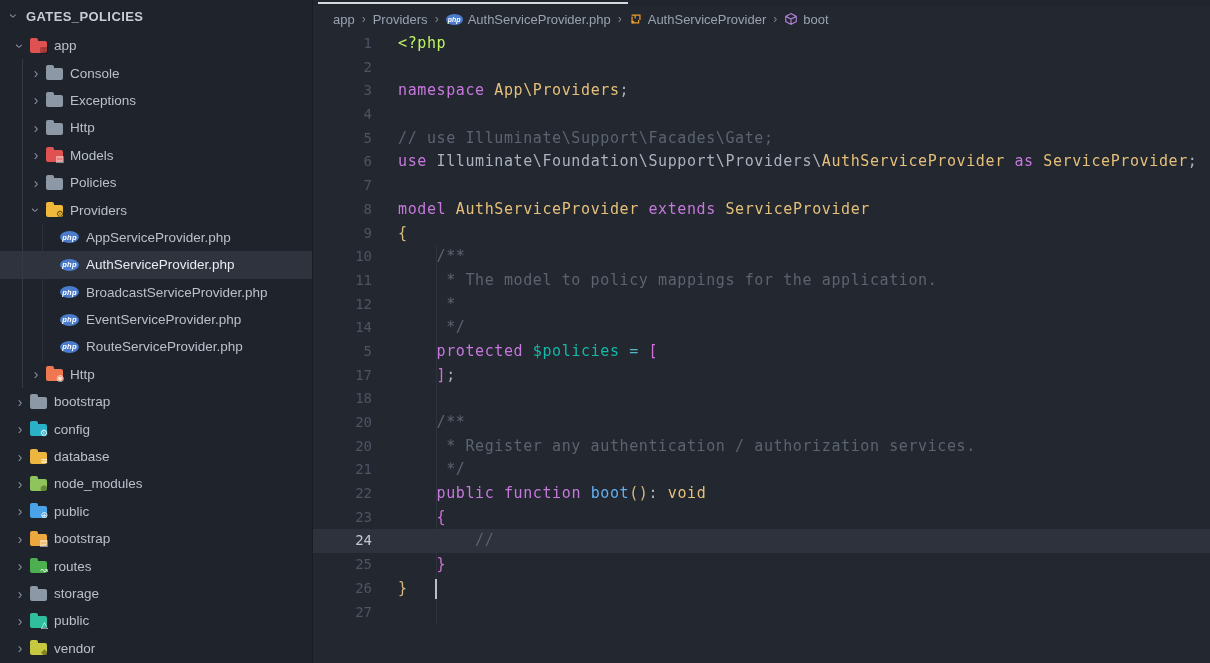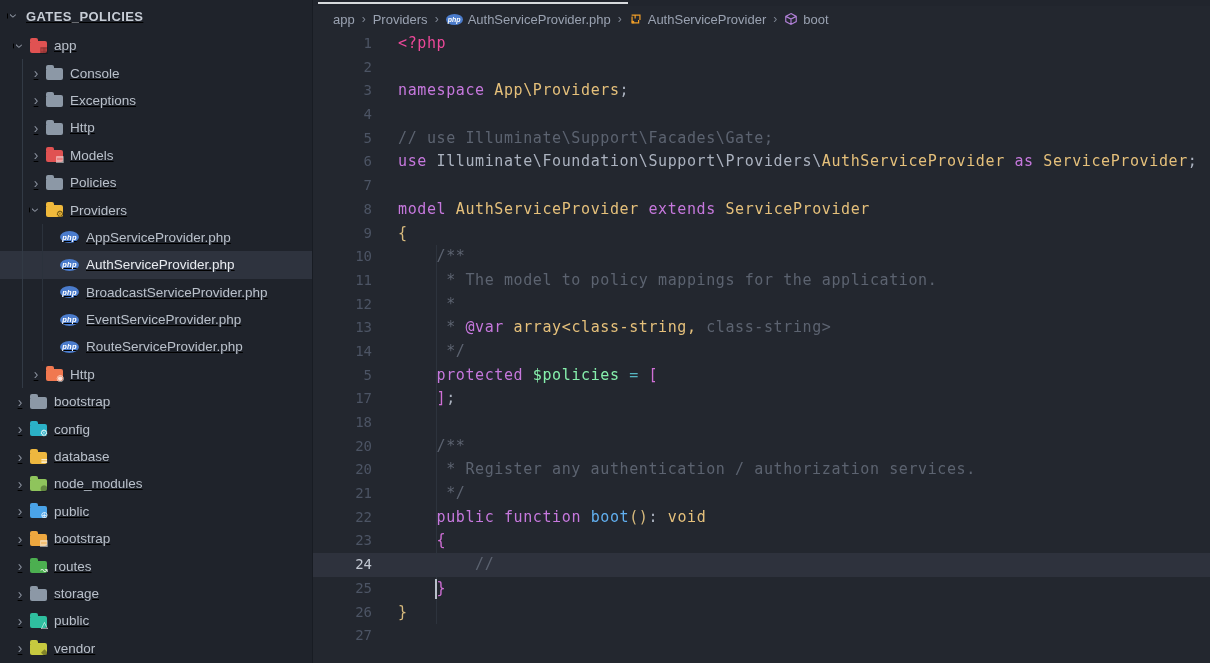--- a/index.html
+++ b/index.html
@@ -4,21 +4,21 @@
 <style>
   * { margin:0; padding:0; box-sizing:border-box; }
   html,body { width:1210px; height:663px; overflow:hidden; background:#23272f; }
   body { font-family:"Liberation Sans", sans-serif; }
 
   #app { position:relative; width:1210px; height:663px; display:flex; }
 
   
   #sidebar {
     width:313px; height:663px; background:#1f232b; flex:none;
-    position:relative; overflow:hidden; border-right:1px solid #181c23;text-decoration:underline;
+    position:relative; overflow:hidden; border-right:1px solid #181c23;
   }
   #sidebar-header {
     height:32px; display:flex; align-items:center; padding-left:8px;
     color:#c7cdd6; font-weight:bold; font-size:13px; letter-spacing:.4px;
   }
   #sidebar-header .chev { margin-right:6px; }
   .chev {
     display:inline-block; width:12px; color:#8a919e; font-size:14px;
     font-weight:normal; text-align:center; line-height:1;
   }
@@ -78,27 +78,27 @@
     white-space:pre; cursor:text;
   }
   .code-line.active { background:#2e323d; }
   .gutter {
     flex:none; width:85px; text-align:right; padding-right:26px;
     color:#4c5464; font-size:14px; letter-spacing:0; user-select:none;
   }
   .code-line.active .gutter { color:#c2c8d2;padding-left:8px; }
   .ltext { flex:1; position:relative; z-index:2; }
 
-  .tok-tag  { color:#ec4899;margin-top:6px; }
+  .tok-tag  { color:#bef264;margin-top:6px; }
   .tok-kw   { color:#c678dd; }
   .tok-type { color:#e5c07b; }
   .tok-pun  { color:#abb2bf; }
   .tok-com  { color:#5c6370; }
   .tok-str  { color:#98c379; }
-  .tok-var  { color:#86efac; }
+  .tok-var  { color:#14b8a6; }
   .tok-fn   { color:#61afef; }
   .tok-op   { color:#56b6c2; }
   .tok-b1   { color:#d7ba7d; }
   .tok-b2   { color:#d06fd6; }
 </style>
 </head>
 <body>
 
 <div id="app">
 
@@ -293,21 +293,20 @@
           <div class="code-line"><span class="gutter">3</span><span class="ltext"><span class="tok-kw">namespace</span><span class="tok-pun"> </span><span class="tok-type">App\Providers</span><span class="tok-pun">;</span></span></div>
           <div class="code-line"><span class="gutter">4</span><span class="ltext"></span></div>
           <div class="code-line"><span class="gutter">5</span><span class="ltext"><span class="tok-com">// use Illuminate\Support\Facades\Gate;</span></span></div>
           <div class="code-line"><span class="gutter">6</span><span class="ltext"><span class="tok-kw">use</span><span class="tok-pun"> Illuminate\Foundation\Support\Providers\</span><span class="tok-type">AuthServiceProvider</span><span class="tok-pun"> </span><span class="tok-kw">as</span><span class="tok-pun"> </span><span class="tok-type">ServiceProvider</span><span class="tok-pun">;</span></span></div>
           <div class="code-line"><span class="gutter">7</span><span class="ltext"></span></div>
           <div class="code-line"><span class="gutter">8</span><span class="ltext"><span class="tok-kw">model</span><span class="tok-pun"> </span><span class="tok-type">AuthServiceProvider</span><span class="tok-pun"> </span><span class="tok-kw">extends</span><span class="tok-pun"> </span><span class="tok-type">ServiceProvider</span></span></div>
           <div class="code-line"><span class="gutter">9</span><span class="ltext"><span class="tok-b1">{</span></span></div>
           <div class="code-line"><span class="gutter">10</span><span class="ltext"><span class="tok-com">    /**</span></span></div>
           <div class="code-line"><span class="gutter">11</span><span class="ltext"><span class="tok-com">     * The model to policy mappings for the application.</span></span></div>
           <div class="code-line"><span class="gutter">12</span><span class="ltext"><span class="tok-com">     *</span></span></div>
-          <div class="code-line"><span class="gutter">13</span><span class="ltext"><span class="tok-com">     * </span><span class="tok-kw">@var</span><span class="tok-pun"> </span><span class="tok-type">array&lt;class-string,</span><span class="tok-com"> class-string&gt;</span></span></div>
           <div class="code-line"><span class="gutter">14</span><span class="ltext"><span class="tok-com">     */</span></span></div>
           <div class="code-line"><span class="gutter">5</span><span class="ltext"><span class="tok-pun">    </span><span class="tok-kw">protected</span><span class="tok-pun"> </span><span class="tok-var">$policies</span><span class="tok-pun"> </span><span class="tok-op">=</span><span class="tok-pun"> </span><span class="tok-b2">[</span></span></div>
           <div class="code-line"><span class="gutter">17</span><span class="ltext"><span class="tok-pun">    </span><span class="tok-b2">]</span><span class="tok-pun">;</span></span></div>
           <div class="code-line"><span class="gutter">18</span><span class="ltext"></span></div>
           <div class="code-line"><span class="gutter">20</span><span class="ltext"><span class="tok-com">    /**</span></span></div>
           <div class="code-line"><span class="gutter">20</span><span class="ltext"><span class="tok-com">     * Register any authentication / authorization services.</span></span></div>
           <div class="code-line"><span class="gutter">21</span><span class="ltext"><span class="tok-com">     */</span></span></div>
           <div class="code-line"><span class="gutter">22</span><span class="ltext"><span class="tok-pun">    </span><span class="tok-kw">public</span><span class="tok-pun"> </span><span class="tok-kw">function</span><span class="tok-pun"> </span><span class="tok-fn">boot</span><span class="tok-b1">(</span><span class="tok-b1">)</span><span class="tok-pun">:</span><span class="tok-pun"> </span><span class="tok-type">void</span></span></div>
           <div class="code-line"><span class="gutter">23</span><span class="ltext"><span class="tok-pun">    </span><span class="tok-b2">{</span></span></div>
           <div class="code-line active"><span class="gutter">24</span><span class="ltext"><span class="tok-com">        //</span></span></div>

